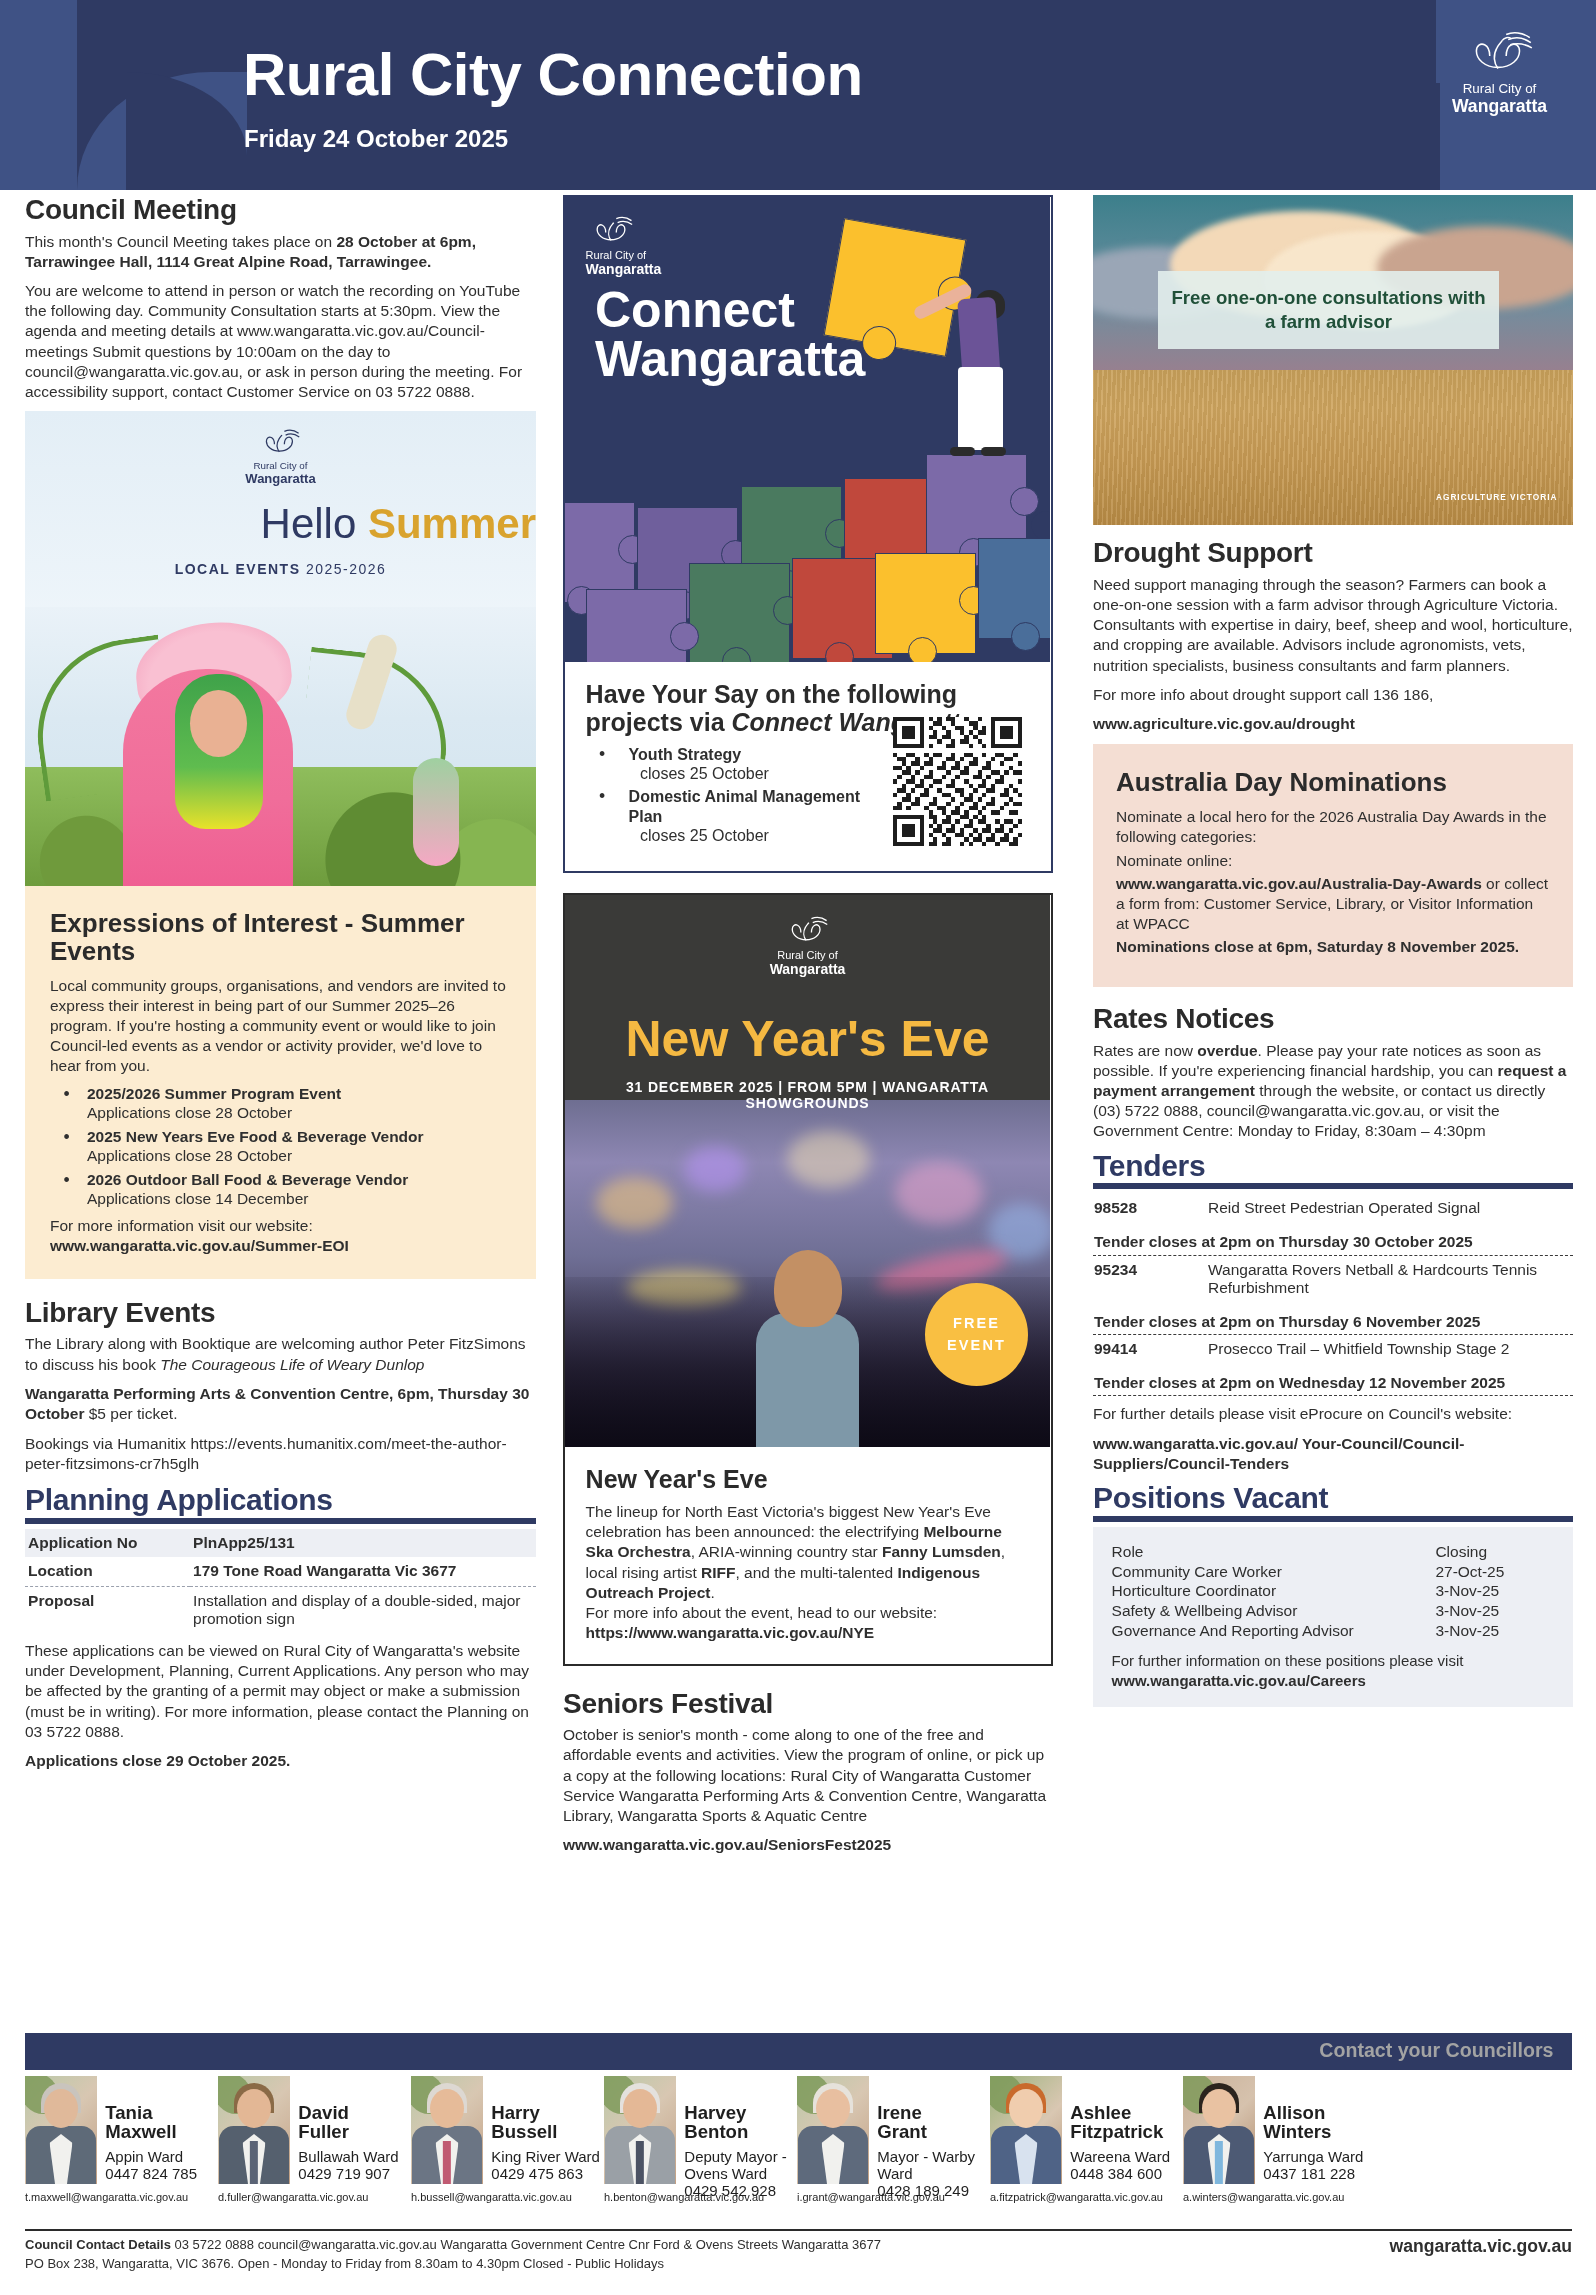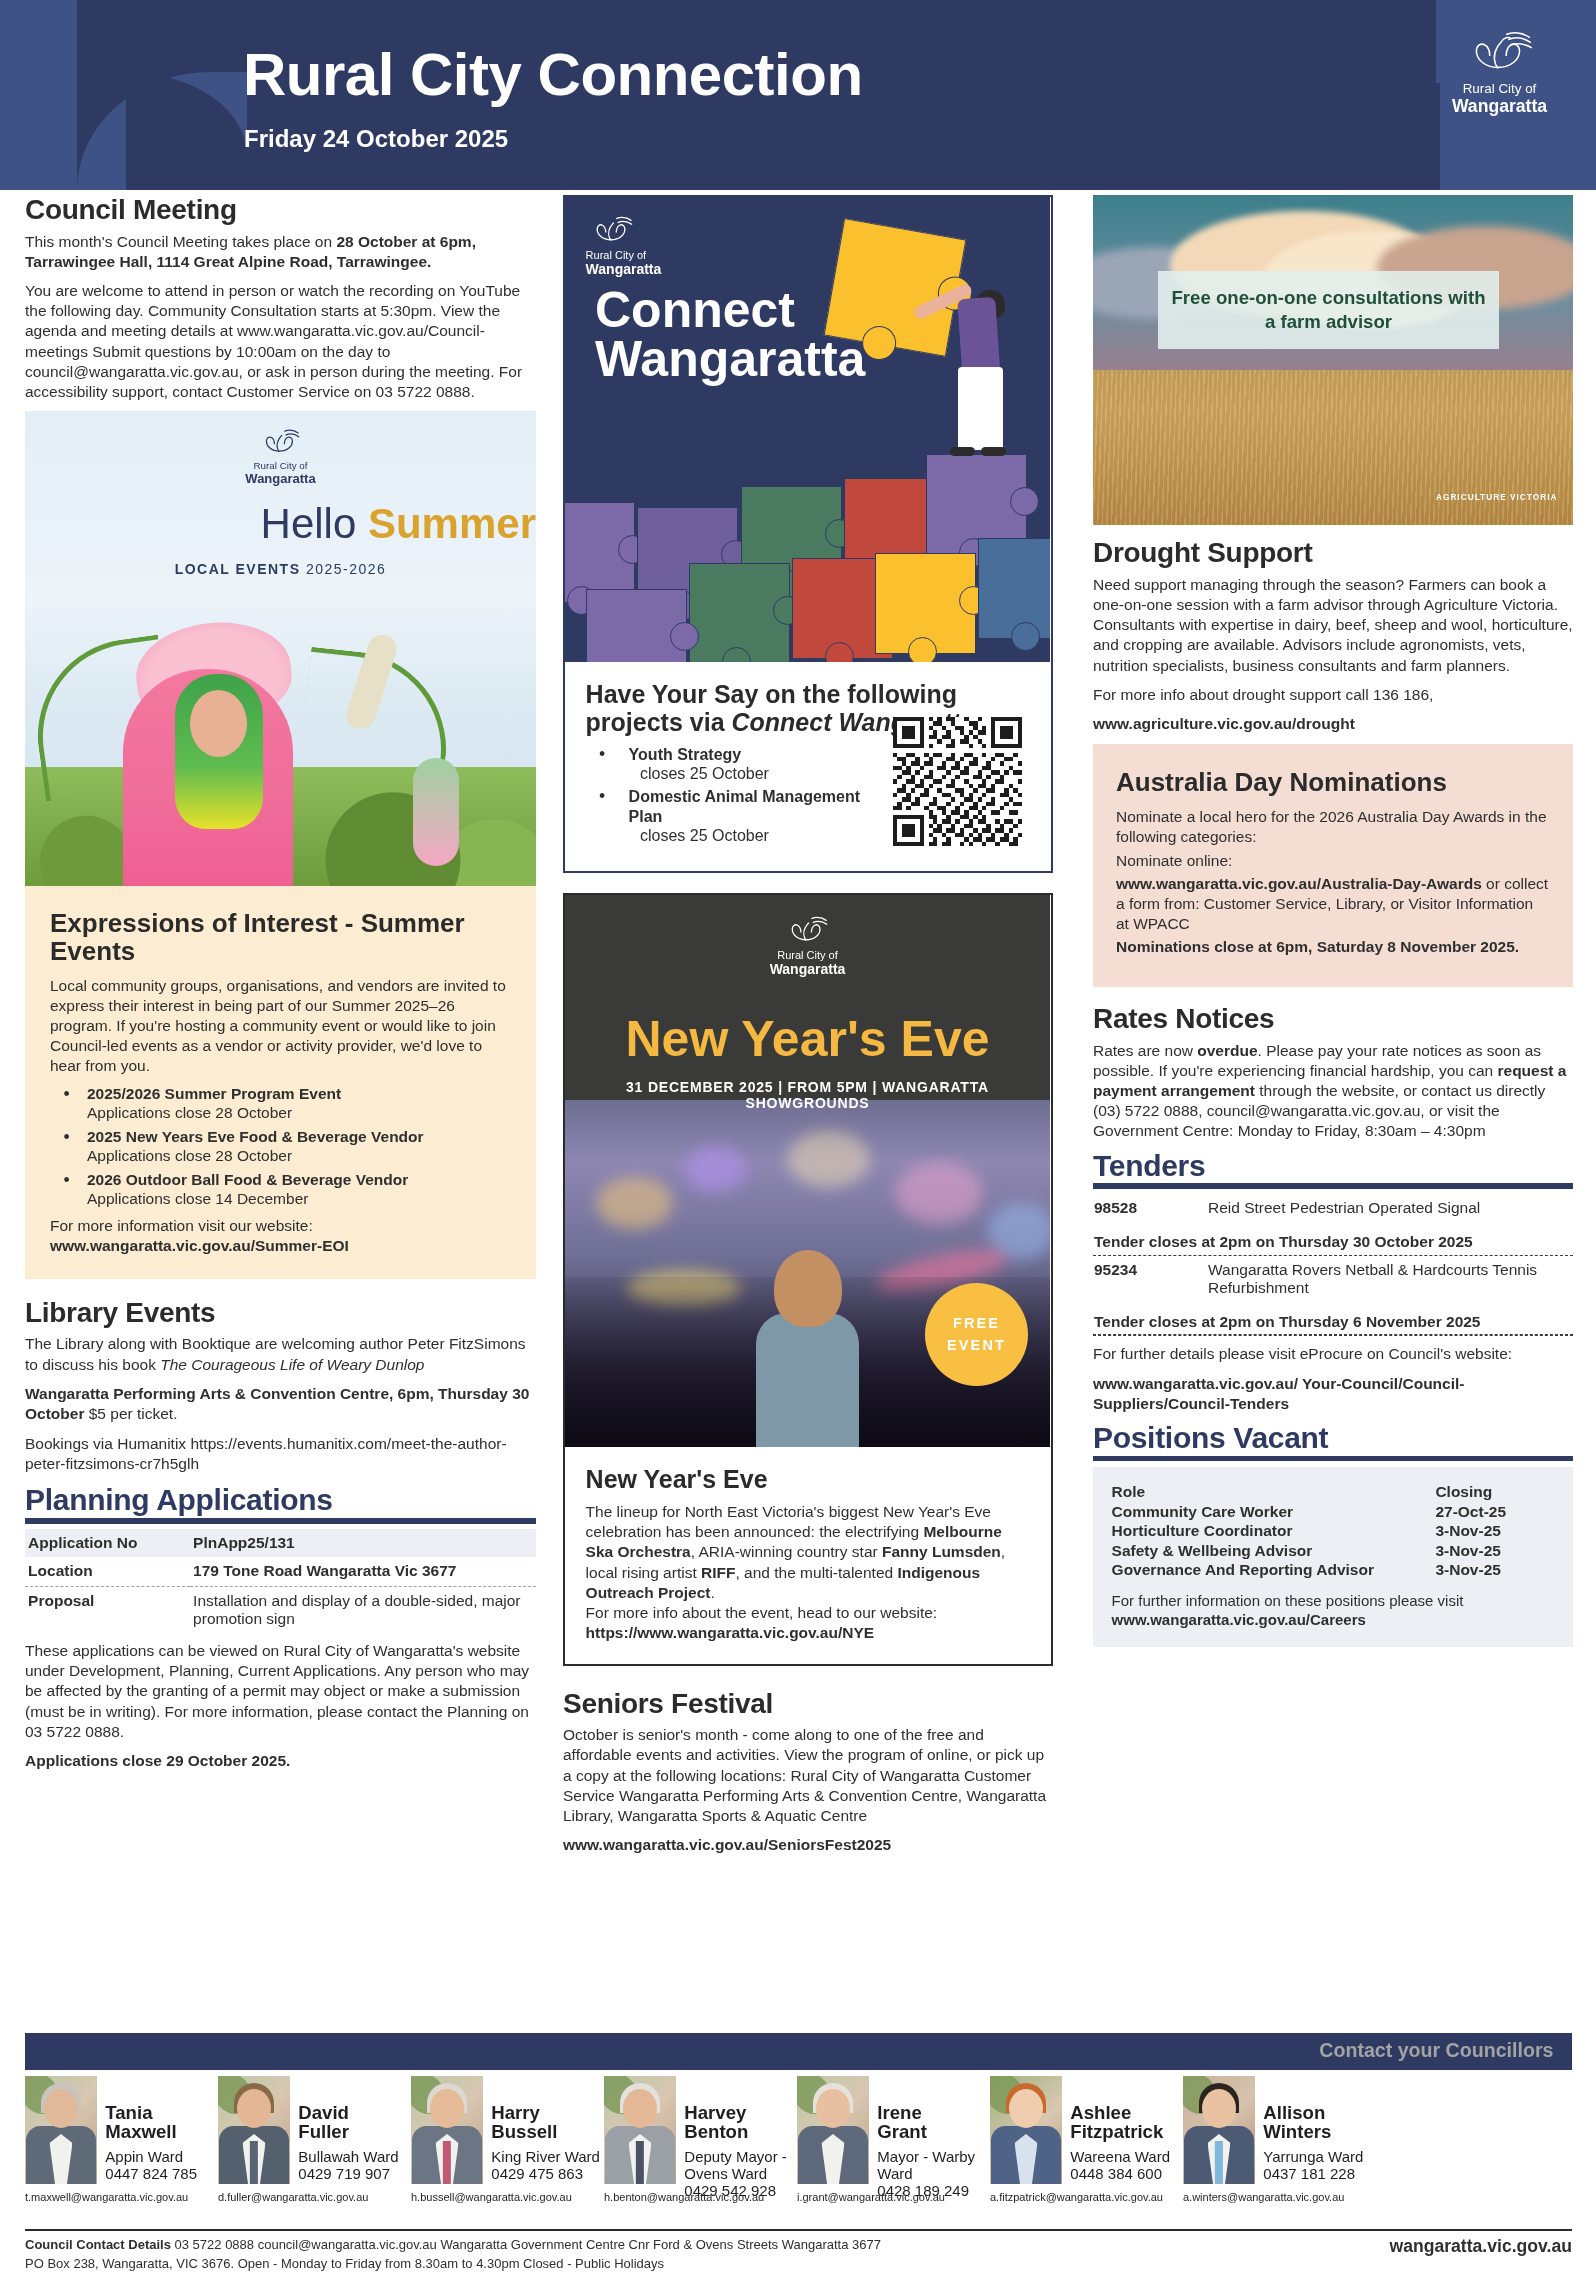--- a/index.html
+++ b/index.html
@@ -208,21 +208,21 @@
   
   .tender-row { padding:5.2px 1px 3.1px 1px; }
   .tender-row .tr1 { font-size:15.5px; display:flex; }
   .tender-row .num { font-weight:bold; width:114px; flex:none;}
   .tender-row .desc { flex:1; }
   .tender-row .tr2 { font-size:15.5px; font-weight:bold; margin-top:16px;}
   .dashline { border-top:1.5px dashed #3a3a3a; }
 
   
   .pv { background:#edeff4; padding:15.5px 18.6px 17.6px 18.6px; width:480px; }
-  .pv-row { display:flex; font-size:15.5px; font-weight:bold; line-height:1.26;}
+  .pv-row { display:flex; font-size:15.5px; font-weight:normal; line-height:1.26;}
   .pv-row .role { flex:1; } .pv-row .close { width:119px; }
   .pv-note { font-size:15px; margin-top:11.4px; line-height:1.28;}
 
   
   .cllr-band { position:absolute; left:25px; top:2033px; width:1547px; height:37px; background:#2f3a63; }
   .cllr-band span { position:absolute; right:18.6px; top:6.2px; color:#a3a3a3; font-size:19.6px; font-weight:bold; }
   .cllr-strip { position:absolute; left:25px; top:2076px; width:1547px; height:130px; display:flex; }
   .cllr { width:193px; display:flex; position:relative; }
   .cllr-photo { width:72px; height:108px; flex:none; overflow:hidden; position:relative; background:#c8d2c0;}
   .cp-bg { position:absolute; inset:0; background:linear-gradient(135deg,#b9c9a8 0%,#d8c7b2 45%,#c2a084 100%); }
@@ -734,20 +734,27 @@
     </div>
     <div class="dashline"></div>
     <div class="tender-row">
       <div class="tr1">
         <div class="num">95234</div>
         <div class="desc">Wangaratta Rovers Netball &amp; Hardcourts Tennis Refurbishment</div>
       </div>
       <div class="tr2">Tender closes at 2pm on Thursday 6 November 2025</div>
     </div>
     <div class="dashline"></div>
+    <div class="tender-row">
+      <div class="tr1">
+        <div class="num">99414</div>
+        <div class="desc">Prosecco Trail – Whitfield Township Stage 2</div>
+      </div>
+      <div class="tr2">Tender closes at 2pm on Wednesday 12 November 2025</div>
+    </div>
     <div class="dashline"></div>
 
     <p class="body tight" style="margin-top:8.3px">For further details please visit eProcure on Council's website:</p>
     <p class="body" style="font-weight:bold">www.wangaratta.vic.gov.au/ Your-Council/Council-Suppliers/Council-Tenders</p>
 
     <h2 class="sec-blue" style="margin-top:3.1px">Positions Vacant</h2>
     <div class="rule-blue"></div>
 
     <div class="pv">
       <div class="pv-row">

